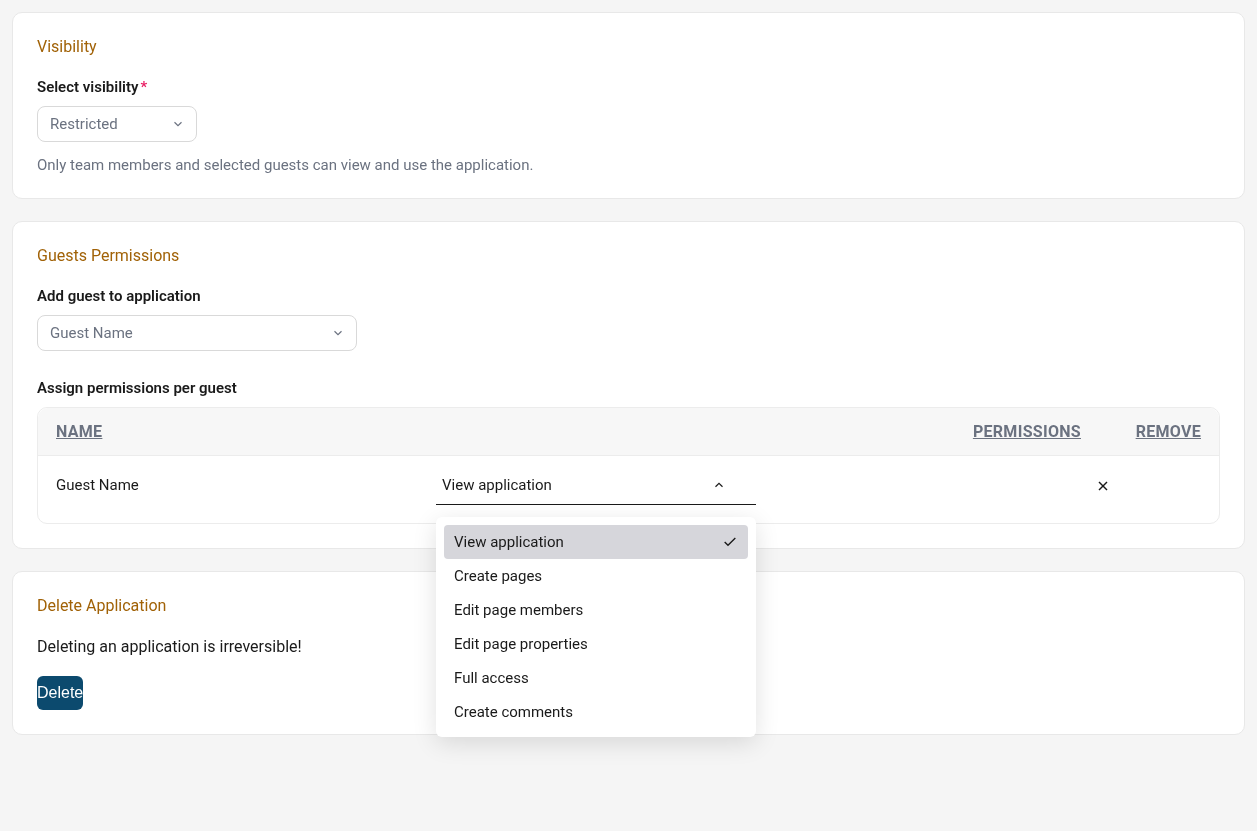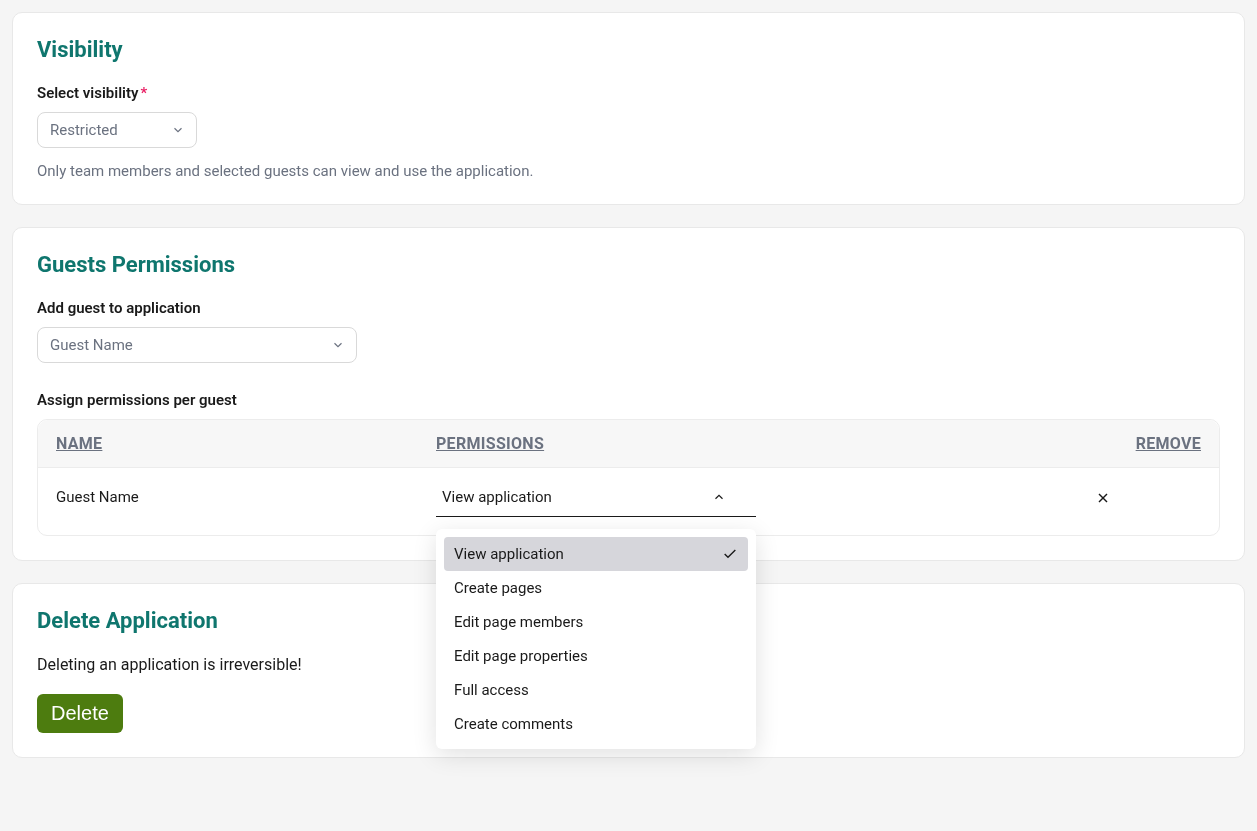--- a/index.html
+++ b/index.html
@@ -15,24 +15,24 @@
       font-size: 15px;
     }
     .card {
       background: #fff;
       border: 1px solid #e8e8e8;
       border-radius: 10px;
       padding: 24px;
       margin-bottom: 22px;
     }
     .card-title {
-      font-size: 22px;
-      font-weight: 700;
+      font-size: 16px;
+      font-weight: 400;
       margin-bottom: 22px;
-      color: #0f766e;
+      color: #a16207;
     }
     .field-label {
       font-size: 15px;
       font-weight: 600;
       margin-bottom: 10px;
       display: block;
       color: #1a1a1a;
     }
     .required-star {
       color: #e91e63;
@@ -88,21 +88,21 @@
     }
     .th {
       font-size: 16px;
       font-weight: 700;
       color: #6b7280;
       text-transform: uppercase;
       letter-spacing: 0.3px;
       text-decoration: underline;
     }
     .col-name { flex: 0 0 380px; }
-    .col-perm { flex: 1; }
+    .col-perm { flex: 1; text-align: right; }
     .col-remove { flex: 0 0 120px; text-align: right; }
     .table-row {
       display: flex;
       padding: 14px 18px 18px 18px;
       align-items: flex-start;
     }
     .cell-name {
       flex: 0 0 380px;
       padding-top: 6px;
     }
@@ -161,26 +161,26 @@
       align-items: center;
     }
     .perm-option.selected {
       background: #d6d6db;
     }
     .delete-text {
       font-size: 16px;
       margin-bottom: 20px;
     }
     .btn-danger {
-      background: #4d7c0f;
+      background: #0c4a6e;
       color: #fff;
       border: none;
       border-radius: 6px;
-      padding: 8px 14px;
-      font-size: 20px;
+      padding: 8px 0;
+      font-size: 16px;
       cursor: pointer;
     }
     svg { display: block; }
   </style>
 </head>
 <body>
 
 <div class="card">
   <h2 class="card-title">Visibility</h2>
   <div>

